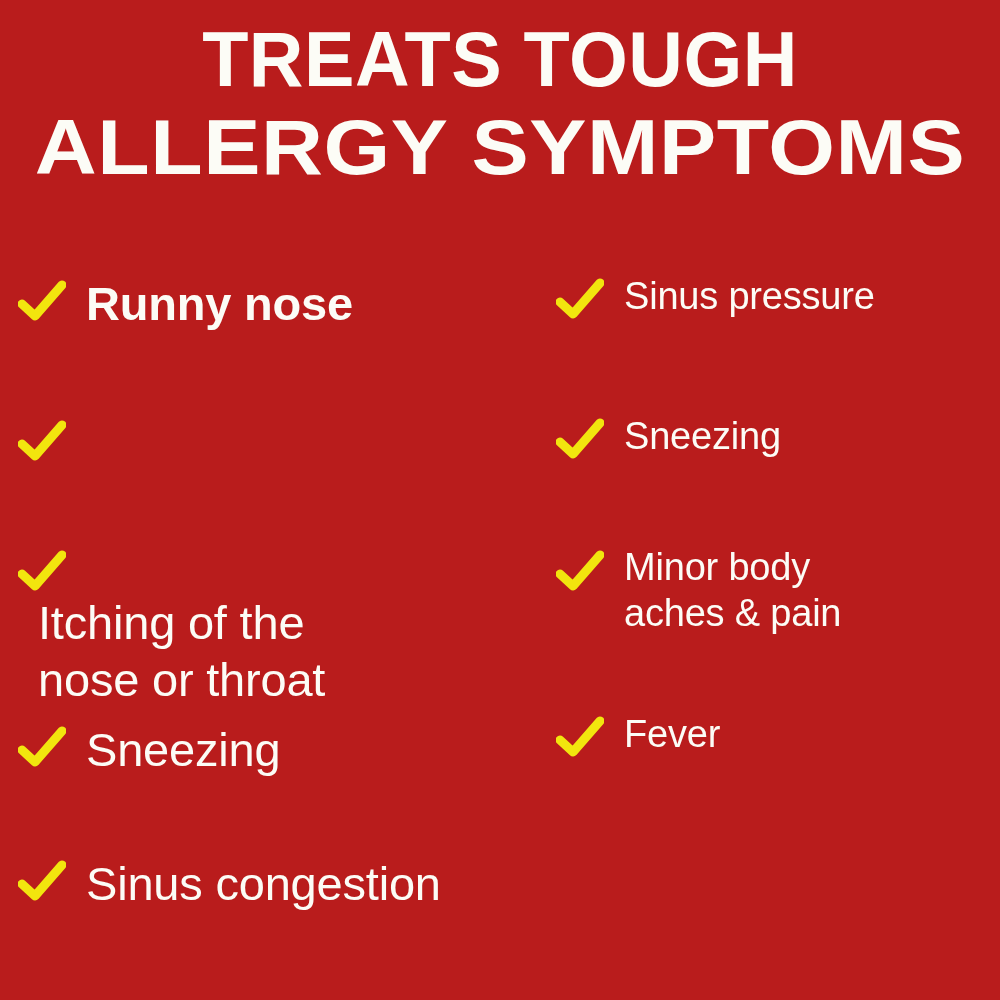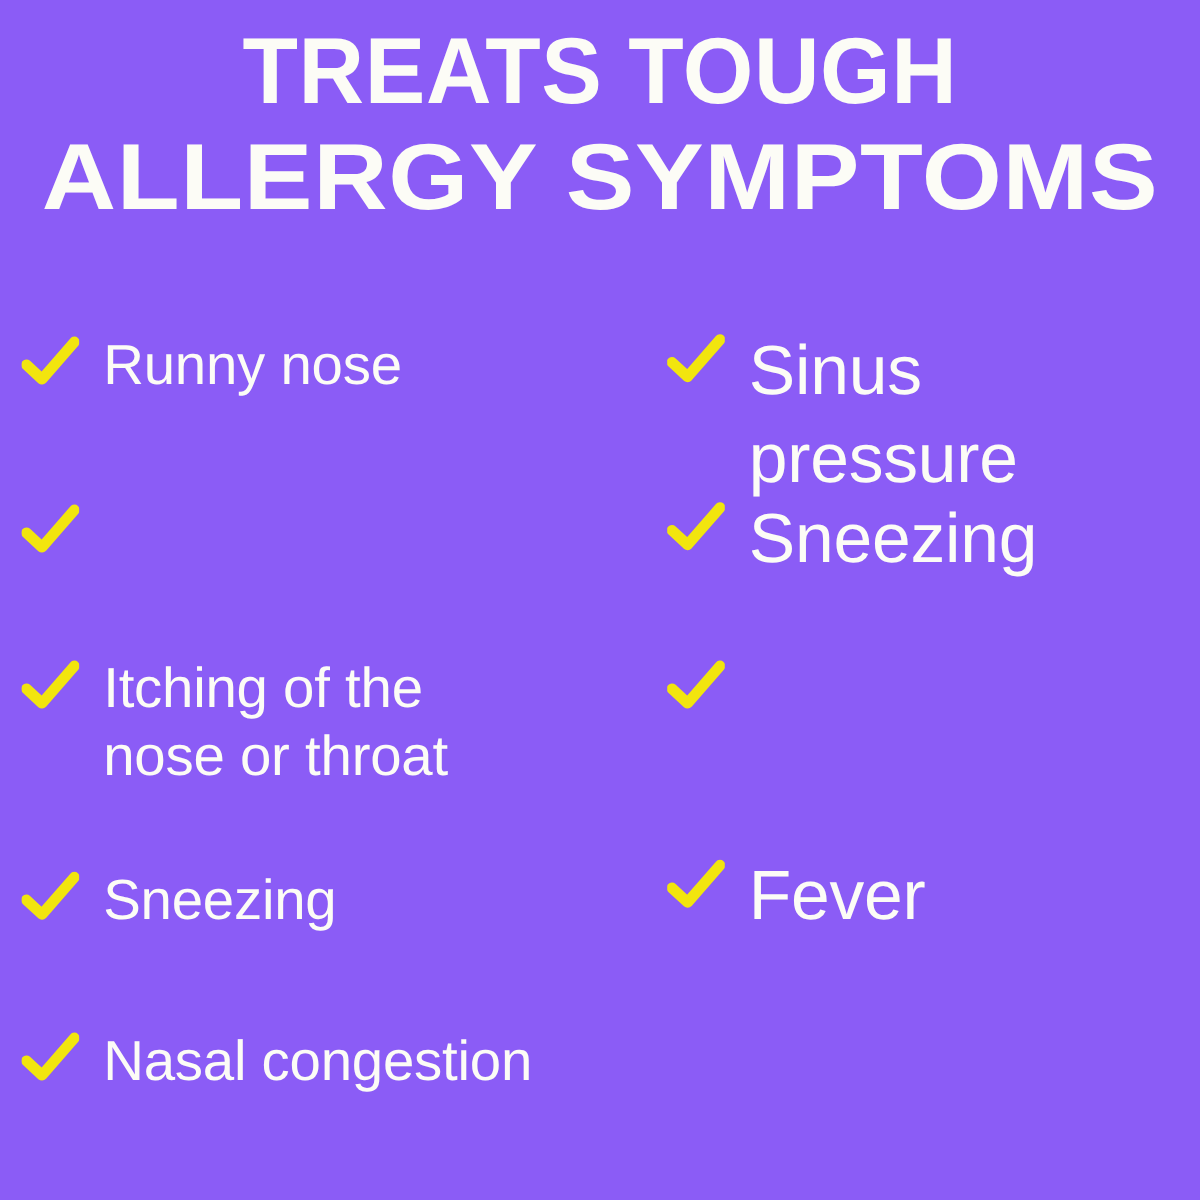--- a/index.html
+++ b/index.html
@@ -97,53 +97,53 @@
     margin-left: 20px;
     white-space: pre-line;
   }
   .item-text.two-line {
     line-height: 1.22;
   }
 
   
   .l0 { top: 12px;  }
   .l1 { top: 152px; }
-  .l2 { top: 282px; }
+  .l2 { top: 282px; flex-direction: column; }
   .l3 { top: 458px; text-align: center; }
   .l4 { top: 592px; }
 
   
   .r0 { top: 10px;  }
   .r1 { top: 150px; }
   .r2 { top: 282px; }
   .r3 { top: 448px; text-align: center; }
 
-  .col-right .item-text { font-size: 58px; }
+  .col-right .item-text { font-size: 38px; }
 </style>
 </head>
 <body style="background: rgb(82, 163, 54);">
 
-<div id="poster" style="background: #8b5cf6;">
+<div id="poster" style="background: #b91c1c;">
 
   <div class="title-block">
     <span class="title-line title-line-1" style="color: rgb(252, 252, 246);">TREATS TOUGH</span>
     <span class="title-line title-line-2" style="color: rgb(252, 252, 246);">ALLERGY SYMPTOMS</span>
   </div>
 
   <div class="cols">
 
     <div class="col col-left">
 
       <div class="item l0">
         <span class="check">
           <svg viewBox="0 0 48 44" xmlns="http://www.w3.org/2000/svg" aria-hidden="true">
             <path d="M4 24 L17 36 L44 5" fill="none" stroke="#f2e50e" stroke-width="9" stroke-linecap="round" stroke-linejoin="round"></path>
           </svg>
         </span>
-        <span class="item-text" style="color: rgb(252, 252, 246);">Runny nose</span>
+        <span class="item-text" style="color: rgb(252, 252, 246); font-weight: bold;">Runny nose</span>
       </div>
 
       <div class="item l1">
         <span class="check">
           <svg viewBox="0 0 48 44" xmlns="http://www.w3.org/2000/svg" aria-hidden="true">
             <path d="M4 24 L17 36 L44 5" fill="none" stroke="#f2e50e" stroke-width="9" stroke-linecap="round" stroke-linejoin="round"></path>
           </svg>
         </span>
       </div>
 
@@ -165,21 +165,21 @@
         </span>
         <span class="item-text" style="color: rgb(252, 252, 246);">Sneezing</span>
       </div>
 
       <div class="item l4">
         <span class="check">
           <svg viewBox="0 0 48 44" xmlns="http://www.w3.org/2000/svg" aria-hidden="true">
             <path d="M4 24 L17 36 L44 5" fill="none" stroke="#f2e50e" stroke-width="9" stroke-linecap="round" stroke-linejoin="round"></path>
           </svg>
         </span>
-        <span class="item-text" style="color: rgb(252, 252, 246);">Nasal congestion</span>
+        <span class="item-text" style="color: rgb(252, 252, 246);">Sinus congestion</span>
       </div>
 
     </div>
 
     <div class="col col-right">
 
       <div class="item r0">
         <span class="check">
           <svg viewBox="0 0 48 44" xmlns="http://www.w3.org/2000/svg" aria-hidden="true">
             <path d="M4 24 L17 36 L44 5" fill="none" stroke="#f2e50e" stroke-width="9" stroke-linecap="round" stroke-linejoin="round"></path>
@@ -196,20 +196,22 @@
         </span>
         <span class="item-text" style="color: rgb(252, 252, 246);">Sneezing</span>
       </div>
 
       <div class="item r2">
         <span class="check">
           <svg viewBox="0 0 48 44" xmlns="http://www.w3.org/2000/svg" aria-hidden="true">
             <path d="M4 24 L17 36 L44 5" fill="none" stroke="#f2e50e" stroke-width="9" stroke-linecap="round" stroke-linejoin="round"></path>
           </svg>
         </span>
+        <span class="item-text two-line" style="color: rgb(252, 252, 246);">Minor body
+aches &amp; pain</span>
       </div>
 
       <div class="item r3">
         <span class="check">
           <svg viewBox="0 0 48 44" xmlns="http://www.w3.org/2000/svg" aria-hidden="true">
             <path d="M4 24 L17 36 L44 5" fill="none" stroke="#f2e50e" stroke-width="9" stroke-linecap="round" stroke-linejoin="round"></path>
           </svg>
         </span>
         <span class="item-text" style="color: rgb(252, 252, 246);">Fever</span>
       </div>

